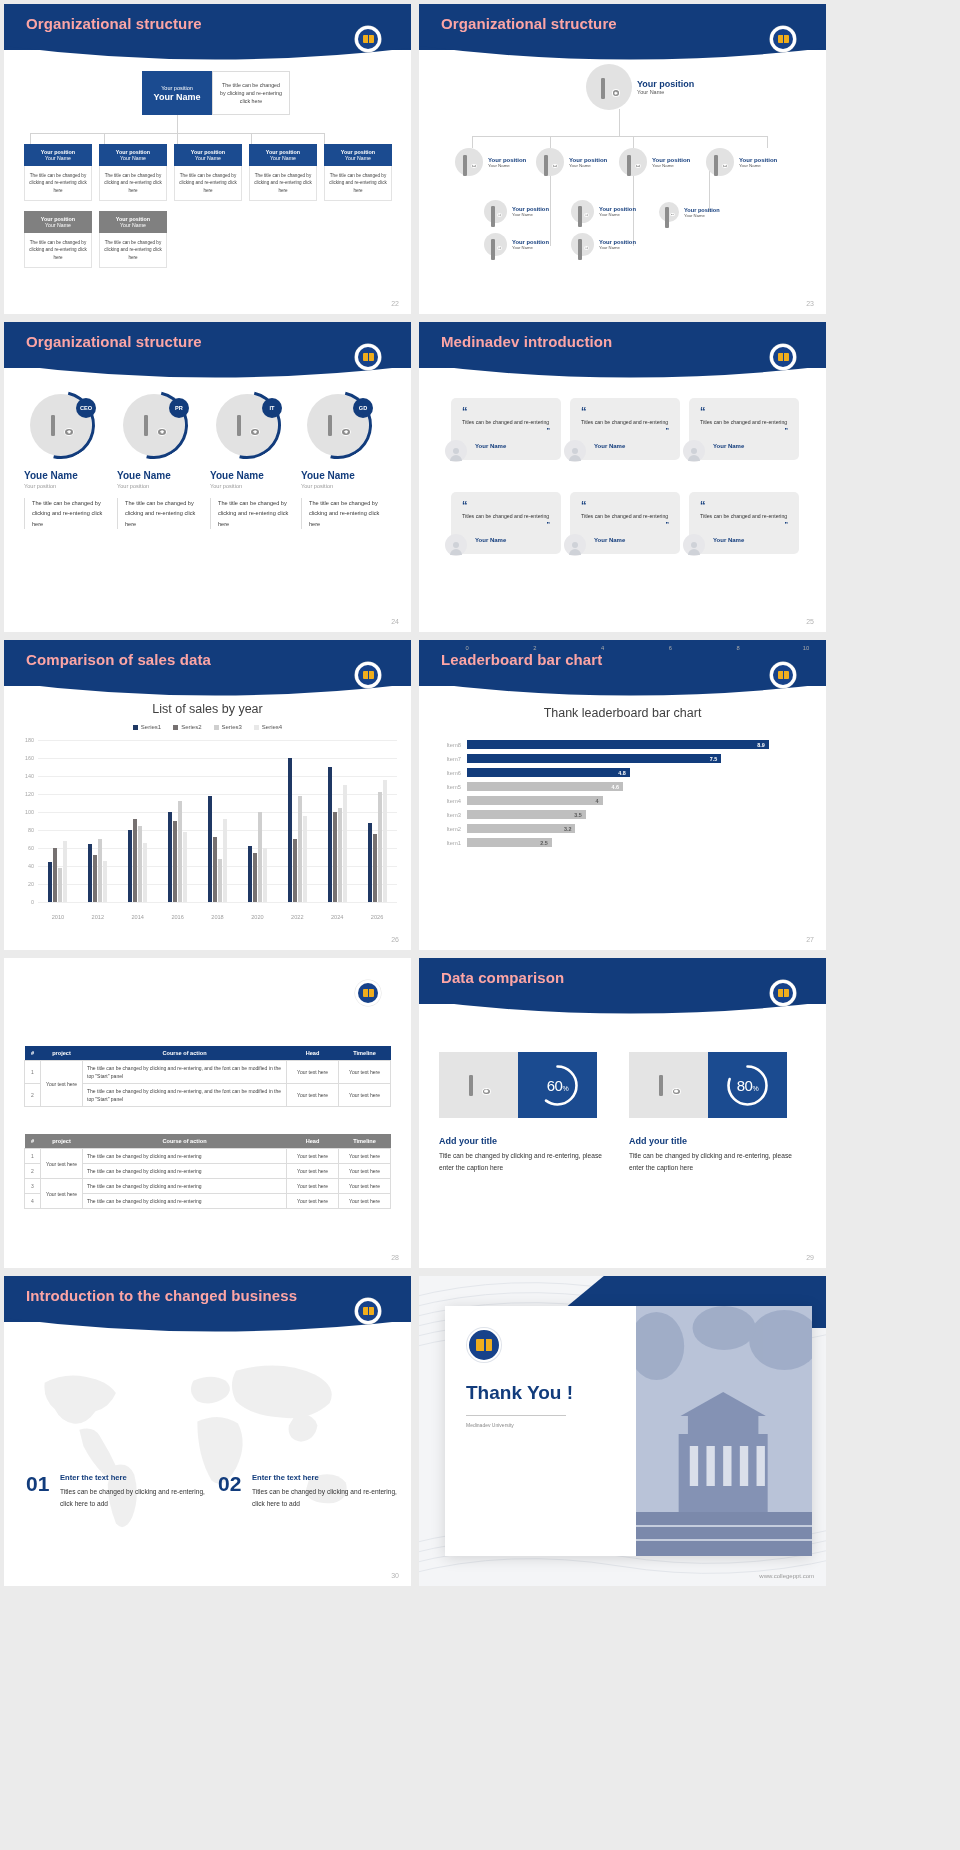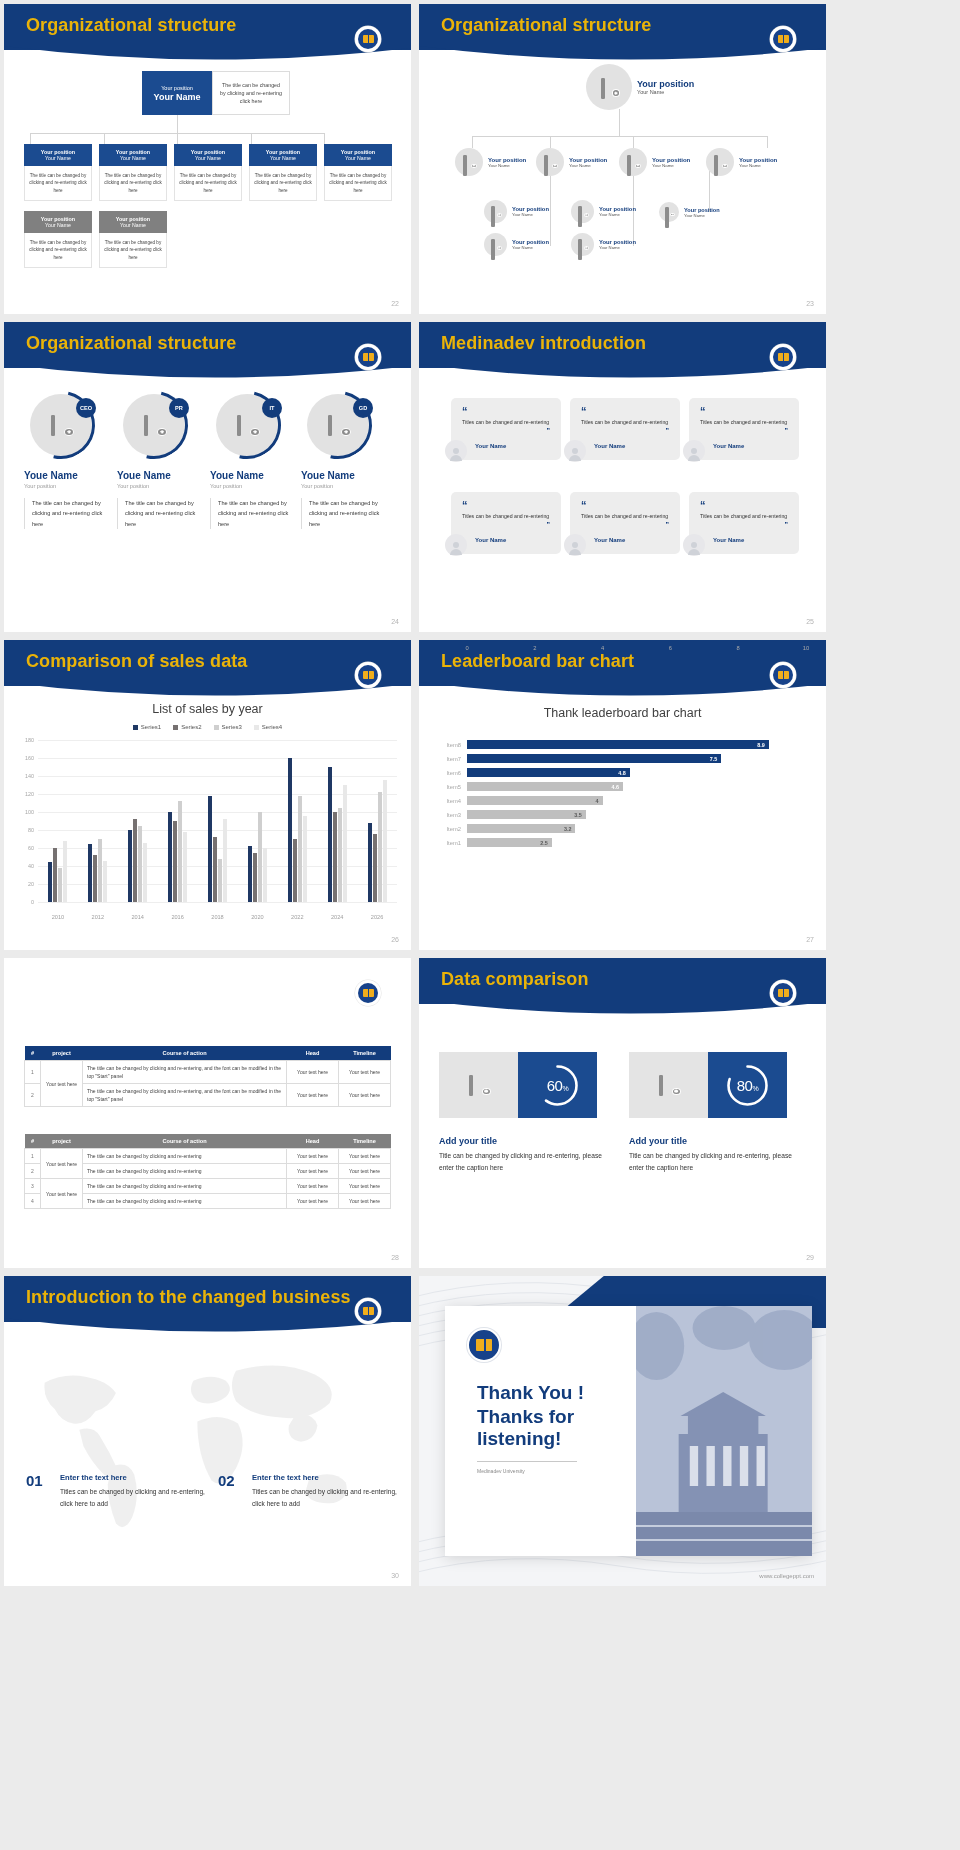--- a/index.html
+++ b/index.html
@@ -24,21 +24,21 @@
   }
   
   .band {
     position: absolute; top: 0; left: 0; right: 0; height: 46px;
     background: #123c7c;
     overflow: visible;
   }
   .band svg { position: absolute; bottom: -22px; left: 0; width: 100%; height: 26px; display:block;}
   .band-title {
     position: absolute; left: 22px; top: 11px;
-    color: #eab308; font-size: 18px; font-weight: bold;
+    color: #fca5a5; font-size: 15px; font-weight: bold;
     letter-spacing: .1px;
   }
   .seal {
     position: absolute; right: 30px; top: 22px;
     width: 26px; height: 26px; border-radius: 50%;
     background: #fff; border: 2.5px solid #fff;
     box-shadow: 0 0 0 .5px #e2e2e2;
     display: flex; align-items: center; justify-content: center;
   }
   .seal .inner {
@@ -173,31 +173,31 @@
   .dc-right { width:79px; background:#1b4b90; display:flex; align-items:center; justify-content:center; position:relative;}
   .donut { width:45px; height:45px; border-radius:50%; position:relative;
     display:flex; align-items:center; justify-content:center; }
   .donut .pct { color:#fff; font-size:15px; font-weight:300; letter-spacing:-.5px;}
   .donut .pct small{ font-size:7px; }
   .dc-title { position:absolute; font-size:9px; font-weight:bold; color:#123c7c; }
   .dc-body { position:absolute; font-size:6.6px; color:#333; line-height:1.75; width:165px;}
 
   
   .wm { position:absolute; left:0; right:0; top:58px; bottom:0; opacity:.5;}
-  .num-big { position:absolute; font-size:15px; font-weight:bold; color:#123c7c; }
+  .num-big { position:absolute; font-size:21px; font-weight:bold; color:#123c7c; }
   .txt-h { position:absolute; font-size:7.6px; font-weight:bold; color:#123c7c; }
   .txt-b { position:absolute; font-size:6.6px; color:#333; line-height:1.8; width:145px;}
 
   
   .s31 { background:#f4f5f7; position:relative; overflow:hidden; }
   .s31-blue { position:absolute; right:0; top:0; width:70%; height:52px; background:#123c7c;
     clip-path: polygon(22% 0, 100% 0, 100% 100%, 0 100%); }
   .s31-card { position:absolute; left:26px; top:30px; right:14px; bottom:30px; background:#fff;
     box-shadow:0 2px 14px rgba(0,0,0,.14); overflow:hidden; display:flex;}
-  .s31-left { width:52%; padding:18px 0 0 32px; position:relative; }
+  .s31-left { width:52%; padding:18px 0 0 21px; position:relative; }
   .s31-right { flex:1; position:relative; background:linear-gradient(160deg,#c9d2e4,#8c9cbd 55%,#6b7fa6); }
   .ty1 { font-size:19px; font-weight:bold; color:#123c7c; }
   .ty2 { font-size:19px; font-weight:bold; color:#123c7c; margin-top:2px;}
   .ty-rule { width:100px; height:1px; background:#c8c8c8; margin:11px 0 6px; }
   .ty-sub { font-size:5px; color:#8a8a8a; }
   .s31-seal { position:absolute; left:22px; top:22px; width:34px; height:34px; }
   .url { position:absolute; right:12px; bottom:7px; font-size:6px; color:#9a9a9a;}
 </style>
 </head>
 <body>
@@ -953,21 +953,20 @@
       <div class="s31-left">
         <div class="s31-seal">
           <div style="width:34px;height:34px;border-radius:50%;background:#17428a;display:flex;align-items:center;justify-content:center;border:2px solid #fff;box-shadow:0 0 0 1px #dfe3ea;">
             <div style="width:16px;height:12px;background:#f0ad1c;border-radius:1px;position:relative;">
               <div style="position:absolute;left:50%;top:0;width:1.5px;height:100%;background:#17428a;"></div>
             </div>
           </div>
         </div>
         <div style="margin-top:58px;">
           <div class="ty1">Thank You !</div>
-          <div class="ty2">Thanks for listening!</div>
           <div class="ty-rule"></div>
           <div class="ty-sub">Medinadev University</div>
         </div>
       </div>
       <div class="s31-right">
         <svg style="position:absolute;inset:0;width:100%;height:100%;" viewBox="0 0 190 250" preserveAspectRatio="none">
           <rect width="190" height="250" fill="#b9c3d8"></rect>
           <g fill="#9aa8c4" opacity=".8">
             <ellipse cx="22" cy="40" rx="30" ry="34"></ellipse>
             <ellipse cx="160" cy="34" rx="38" ry="30"></ellipse>

